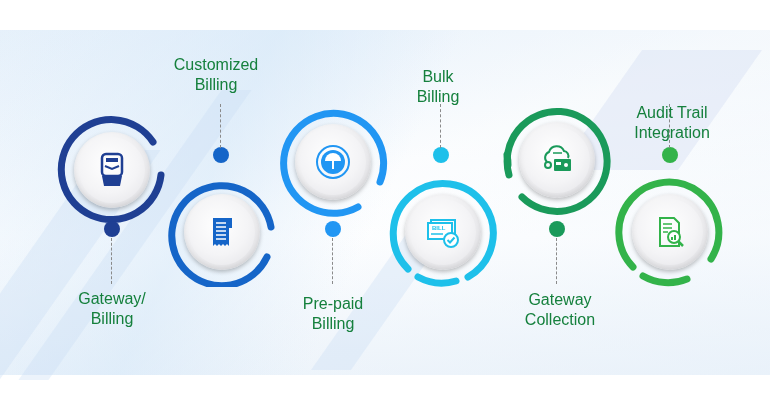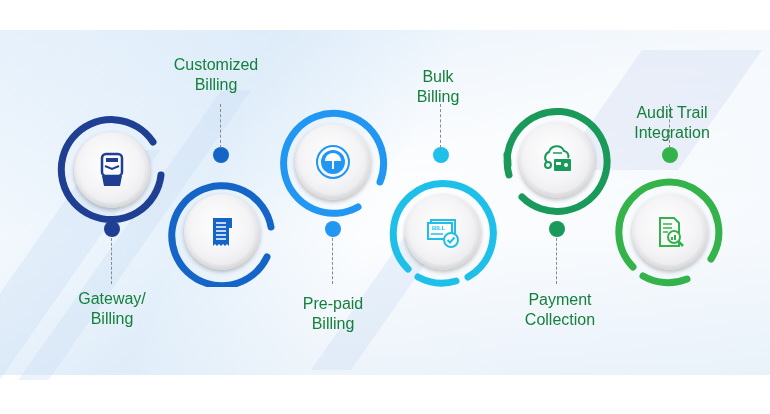--- a/index.html
+++ b/index.html
@@ -137,21 +137,21 @@
     <line x1="16" y1="13" x2="25" y2="13" stroke="#1a9a5a" stroke-width="1.5"></line>
     <circle cx="11" cy="25" r="3" fill="none" stroke="#1a9a5a" stroke-width="2"></circle>
     <rect x="17" y="19" width="17" height="12" rx="1" fill="#1a9a5a"></rect>
     <rect x="19" y="22" width="5" height="3" fill="#ffffff"></rect>
     <circle cx="29" cy="25" r="2" fill="#ffffff"></circle>
   </svg>
 </div>
 <div class="dot" style="left:557px;top:229px;background:#1a9a5a;"></div>
 <div class="dash" style="left:557px;top:238px;height:46px;"></div>
 <div class="label" style="left:560px;top:290px;">
-  <div>Payment</div>
+  <div>Gateway</div>
   <div>Collection</div>
 </div>
 
 <div class="node" style="left:670px;top:232px;">
   <svg class="ring" viewBox="0 0 110 110">
     <path d="M 18 90 A 50 50 0 1 1 96 82" fill="none" stroke="#33b34a" stroke-width="7" stroke-linecap="round"></path>
     <path d="M 28 99 A 50 50 0 0 0 72 102" fill="none" stroke="#33b34a" stroke-width="7" stroke-linecap="round"></path>
   </svg>
   <div class="disc">
       <div class="disc-inner"></div>

